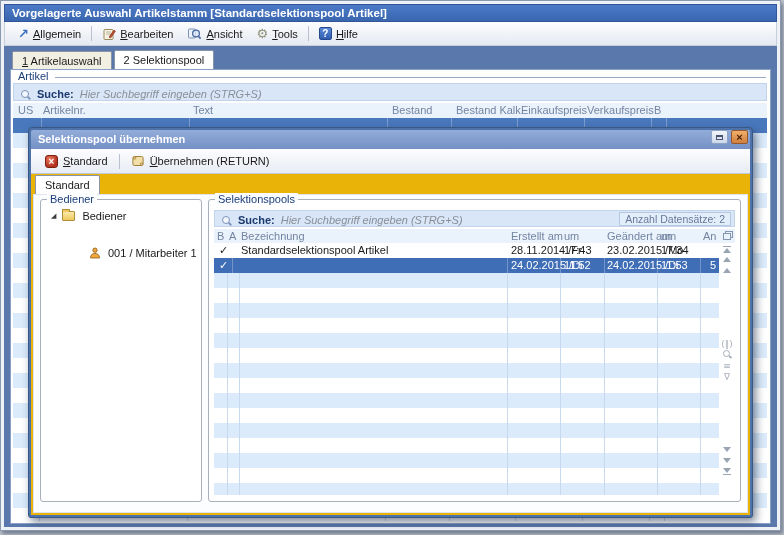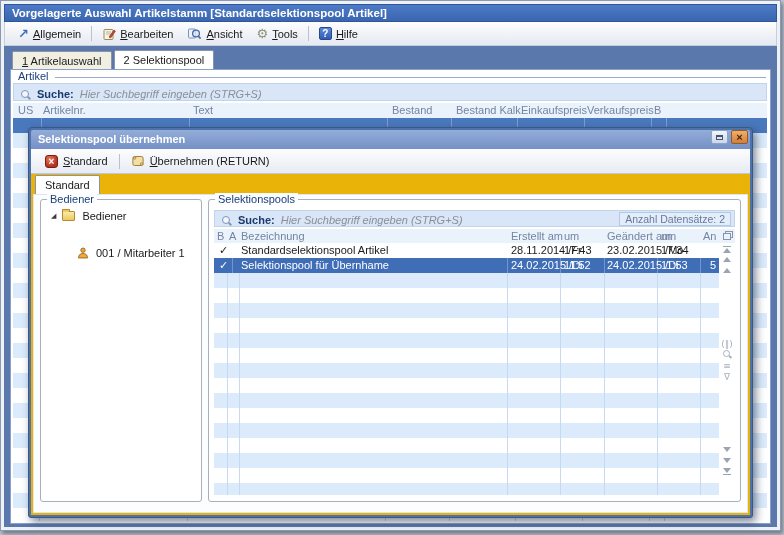--- a/index.html
+++ b/index.html
@@ -255,21 +255,21 @@
           <div class="abs groupbox" style="left:6px;top:4px;width:162px;bottom:10px;">
             <span class="gb-cap">Bediener</span>
 
             <div class="tree-row" style="left:10px;top:8px;">
               <span class="expander">◢</span>
               <span class="folder" style="margin-left:6px;"></span>
               <span style="margin-left:7px;">Bediener</span>
             </div>
 
 
-            <div class="tree-row" style="left:36px;top:45px;">
+            <div class="tree-row" style="left:48px;top:45px;">
               <svg width="12" height="12" viewBox="0 0 12 12">
                 <circle cx="6" cy="3.2" r="2.2" fill="#f0a73e" stroke="#915c15" stroke-width="0.8"></circle>
                 <path d="M1.5 11 q0 -4.5 4.5 -4.5 q4.5 0 4.5 4.5 z" fill="#f0a73e" stroke="#915c15" stroke-width="0.8"></path>
               </svg>
               <span style="margin-left:7px;">001 / Mitarbeiter 1</span>
             </div>
           </div>
 
           <div class="abs groupbox" style="left:174px;right:6px;top:4px;bottom:10px;">
             <span class="gb-cap">Selektionspools</span>
@@ -297,21 +297,20 @@
               <span class="cell check" style="left:5px;">✓</span>
               <span class="cell" style="left:27px;">Standardselektionspool Artikel</span>
               <span class="cell" style="left:297px;">28.11.2014 /Fr</span>
               <span class="cell" style="left:350px;">17:43</span>
               <span class="cell" style="left:393px;">23.02.2015 /Mo</span>
               <span class="cell" style="left:447px;">17:34</span>
             </div>
 
             <div class="abs row-sel" style="left:5px;top:58px;right:21px;height:15px;">
               <span class="cell check" style="left:5px;">✓</span>
-              <span class="cell" style="left:27px;">Selektionspool für Übernhame</span>
               <span class="cell" style="left:297px;">24.02.2015 /Di</span>
               <span class="cell" style="left:350px;">11:52</span>
               <span class="cell" style="left:393px;">24.02.2015 /Di</span>
               <span class="cell" style="left:447px;">11:53</span>
               <span class="cell" style="left:496px;">5</span>
               <span class="vsep-w" style="left:18px;"></span>
               <span class="vsep-w" style="left:293px;"></span>
               <span class="vsep-w" style="left:346px;"></span>
               <span class="vsep-w" style="left:390px;"></span>
               <span class="vsep-w" style="left:443px;"></span>

